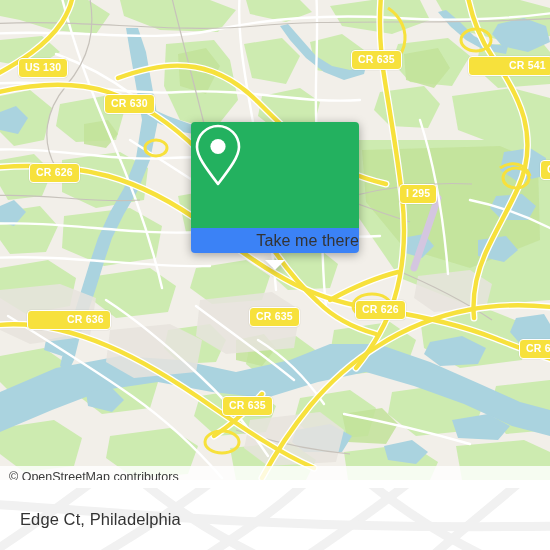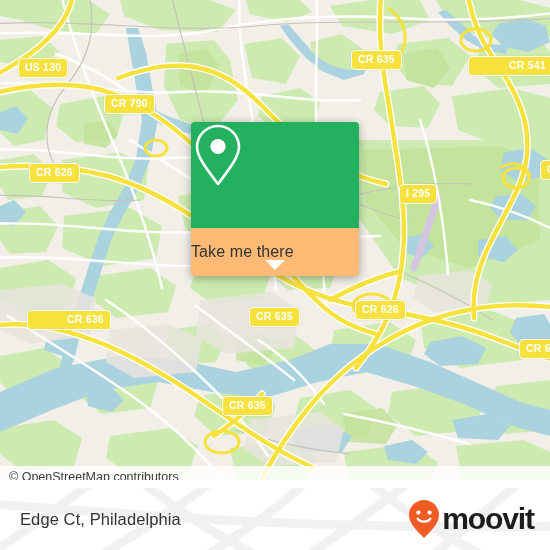--- a/index.html
+++ b/index.html
@@ -44,22 +44,22 @@
   
   #card{
     position:absolute;left:191px;top:122px;width:168px;
     filter:drop-shadow(0 2px 5px rgba(0,0,0,.33));
   }
   #card-top{
     height:106px;border-radius:4px 4px 0 0;
     display:flex;align-items:center;justify-content:center;
   }
   #card-bottom{
-    height:48px;background:#fdba74;border-radius:0 0 4px 4px;
-    display:flex;align-items:center;justify-content:flex-start;
+    height:25px;background:#3b82f6;border-radius:0 0 4px 4px;
+    display:flex;align-items:center;justify-content:flex-end;
   }
   #card-bottom span{
     font-size:16px;color:#333333;letter-spacing:.1px;
   }
   #card-tail{
     position:absolute;left:50%;top:138px;margin-left:-10px;
     width:0;height:0;
     border-left:10px solid transparent;
     border-right:10px solid transparent;
     border-top:10px solid #ffffff;
@@ -271,21 +271,21 @@
         <ellipse cx="222" cy="442" rx="17" ry="11"></ellipse>
         <ellipse cx="476" cy="40" rx="15" ry="11"></ellipse>
         <ellipse cx="516" cy="178" rx="13" ry="10"></ellipse>
         <ellipse cx="156" cy="148" rx="11" ry="8"></ellipse>
         <path d="M388,8 C400,16 408,30 404,46 C400,60 388,66 378,62"></path>
         <path d="M500,168 C512,160 526,164 530,176"></path>
       </g>
     </svg>
 
     <div class="shield" style="left:18px;top:58px;">US 130</div>
-    <div class="shield" style="left:104px;top:94px;">CR 790</div>
+    <div class="shield" style="left:104px;top:94px;">CR 630</div>
     <div class="shield" style="left:351px;top:50px;">CR 635</div>
     <div class="shield" style="left:468px;top:56px;padding-left:40px;">CR 541</div>
     <div class="shield" style="left:29px;top:163px;">CR 626</div>
     <div class="shield" style="left:399px;top:184px;text-align:right;">I 295</div>
     <div class="shield" style="left:27px;top:310px;padding-left:39px;">CR 636</div>
     <div class="shield" style="left:249px;top:307px;">CR 635</div>
     <div class="shield" style="left:355px;top:300px;">CR 626</div>
     <div class="shield" style="left:519px;top:339px;">CR 6</div>
     <div class="shield" style="left:222px;top:396px;">CR 635</div>
     <div class="shield" style="left:540px;top:160px;">CR</div>
@@ -318,24 +318,15 @@
         <path d="M310,66 C348,40 382,16 412,-8"></path>
         <path d="M430,70 C462,42 492,18 520,-6"></path>
         <path d="M-10,16 C80,22 170,30 260,34 C350,38 440,40 560,38"></path>
         <path d="M140,-8 C176,22 214,46 254,66"></path>
         <path d="M366,-8 C402,22 440,46 480,66"></path>
       </g>
     </svg>
 
     <div id="footer-label">Edge Ct, Philadelphia</div>
 
-    <div id="logo">
-      <svg width="34" height="40" viewBox="0 0 34 40">
-        <path d="M17 1 C8.7 1 2 7.7 2 16 C2 24 9 31 17 39 C25 31 32 24 32 16 C32 7.7 25.3 1 17 1 Z" fill="#ef5b25"></path>
-        <circle cx="11.4" cy="13.6" r="2.1" fill="#ffffff"></circle>
-        <circle cx="22.6" cy="13.6" r="2.1" fill="#ffffff"></circle>
-        <path d="M10.6 19.6 C13 23.6 21 23.6 23.4 19.6" fill="none" stroke="#ffffff" stroke-width="2.2" stroke-linecap="round"></path>
-      </svg>
-      <div id="logo-word">moovit</div>
-    </div>
   </div>
 
 </div>
 
 </body></html>

